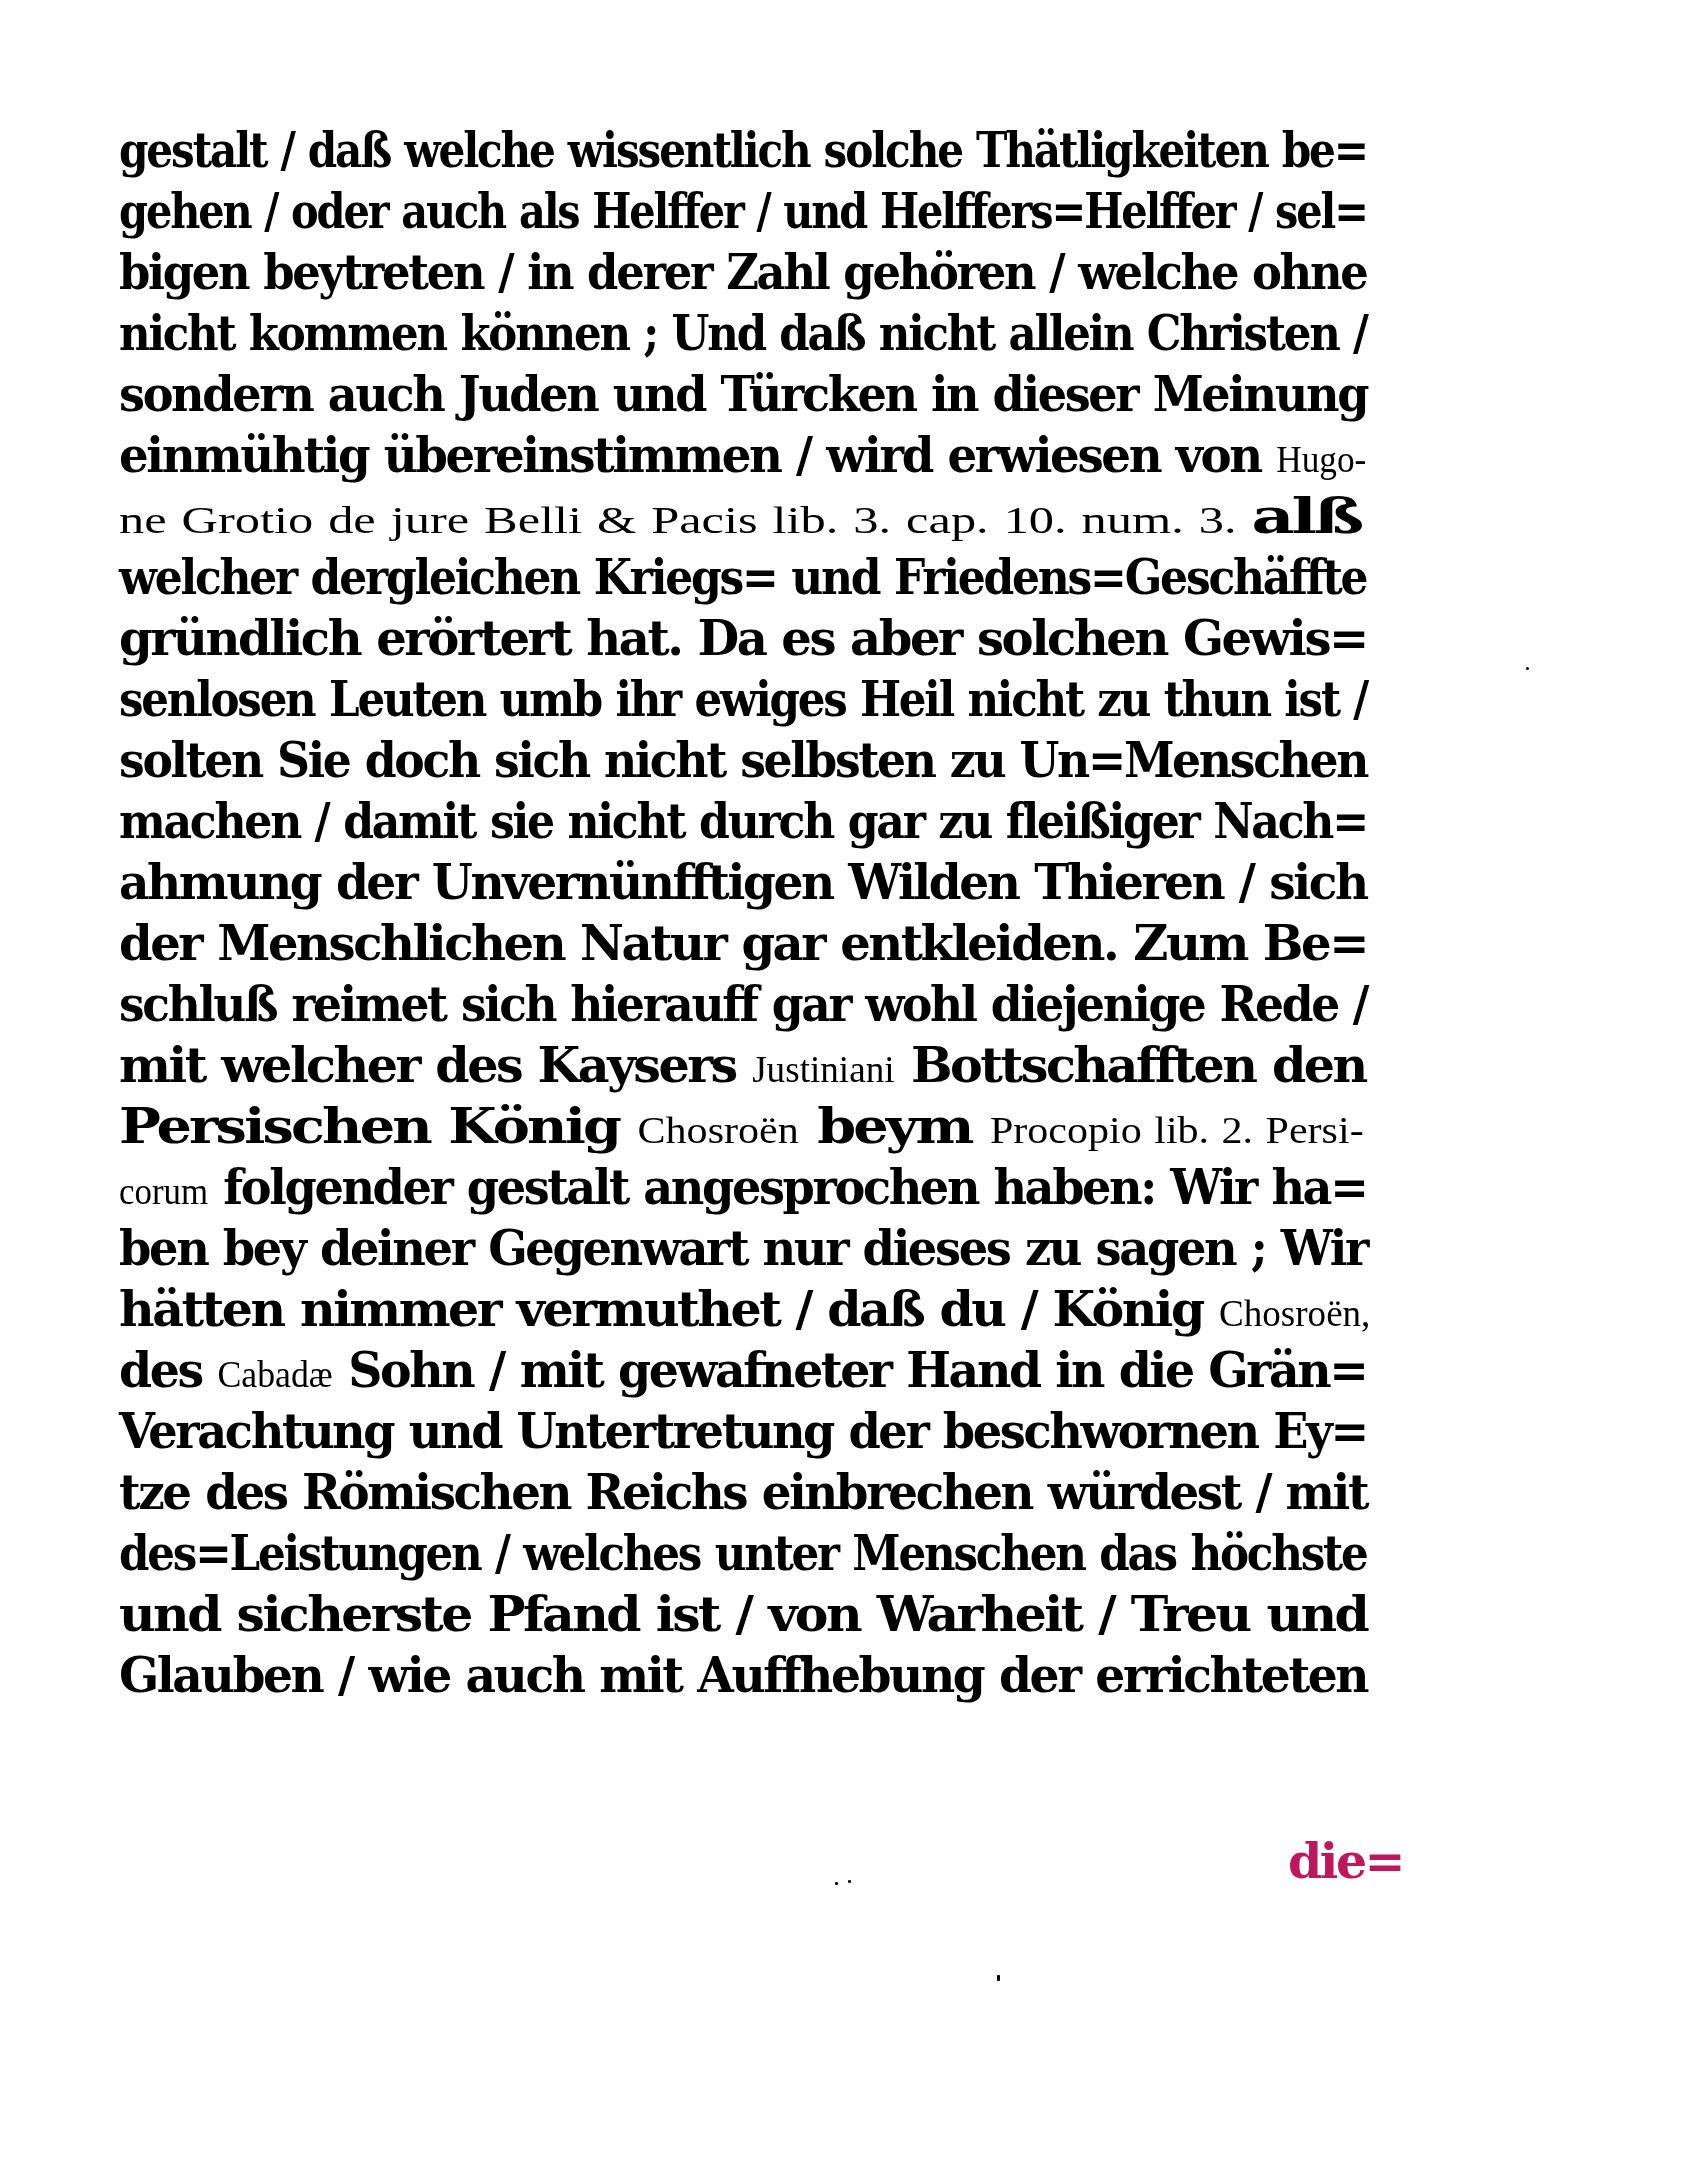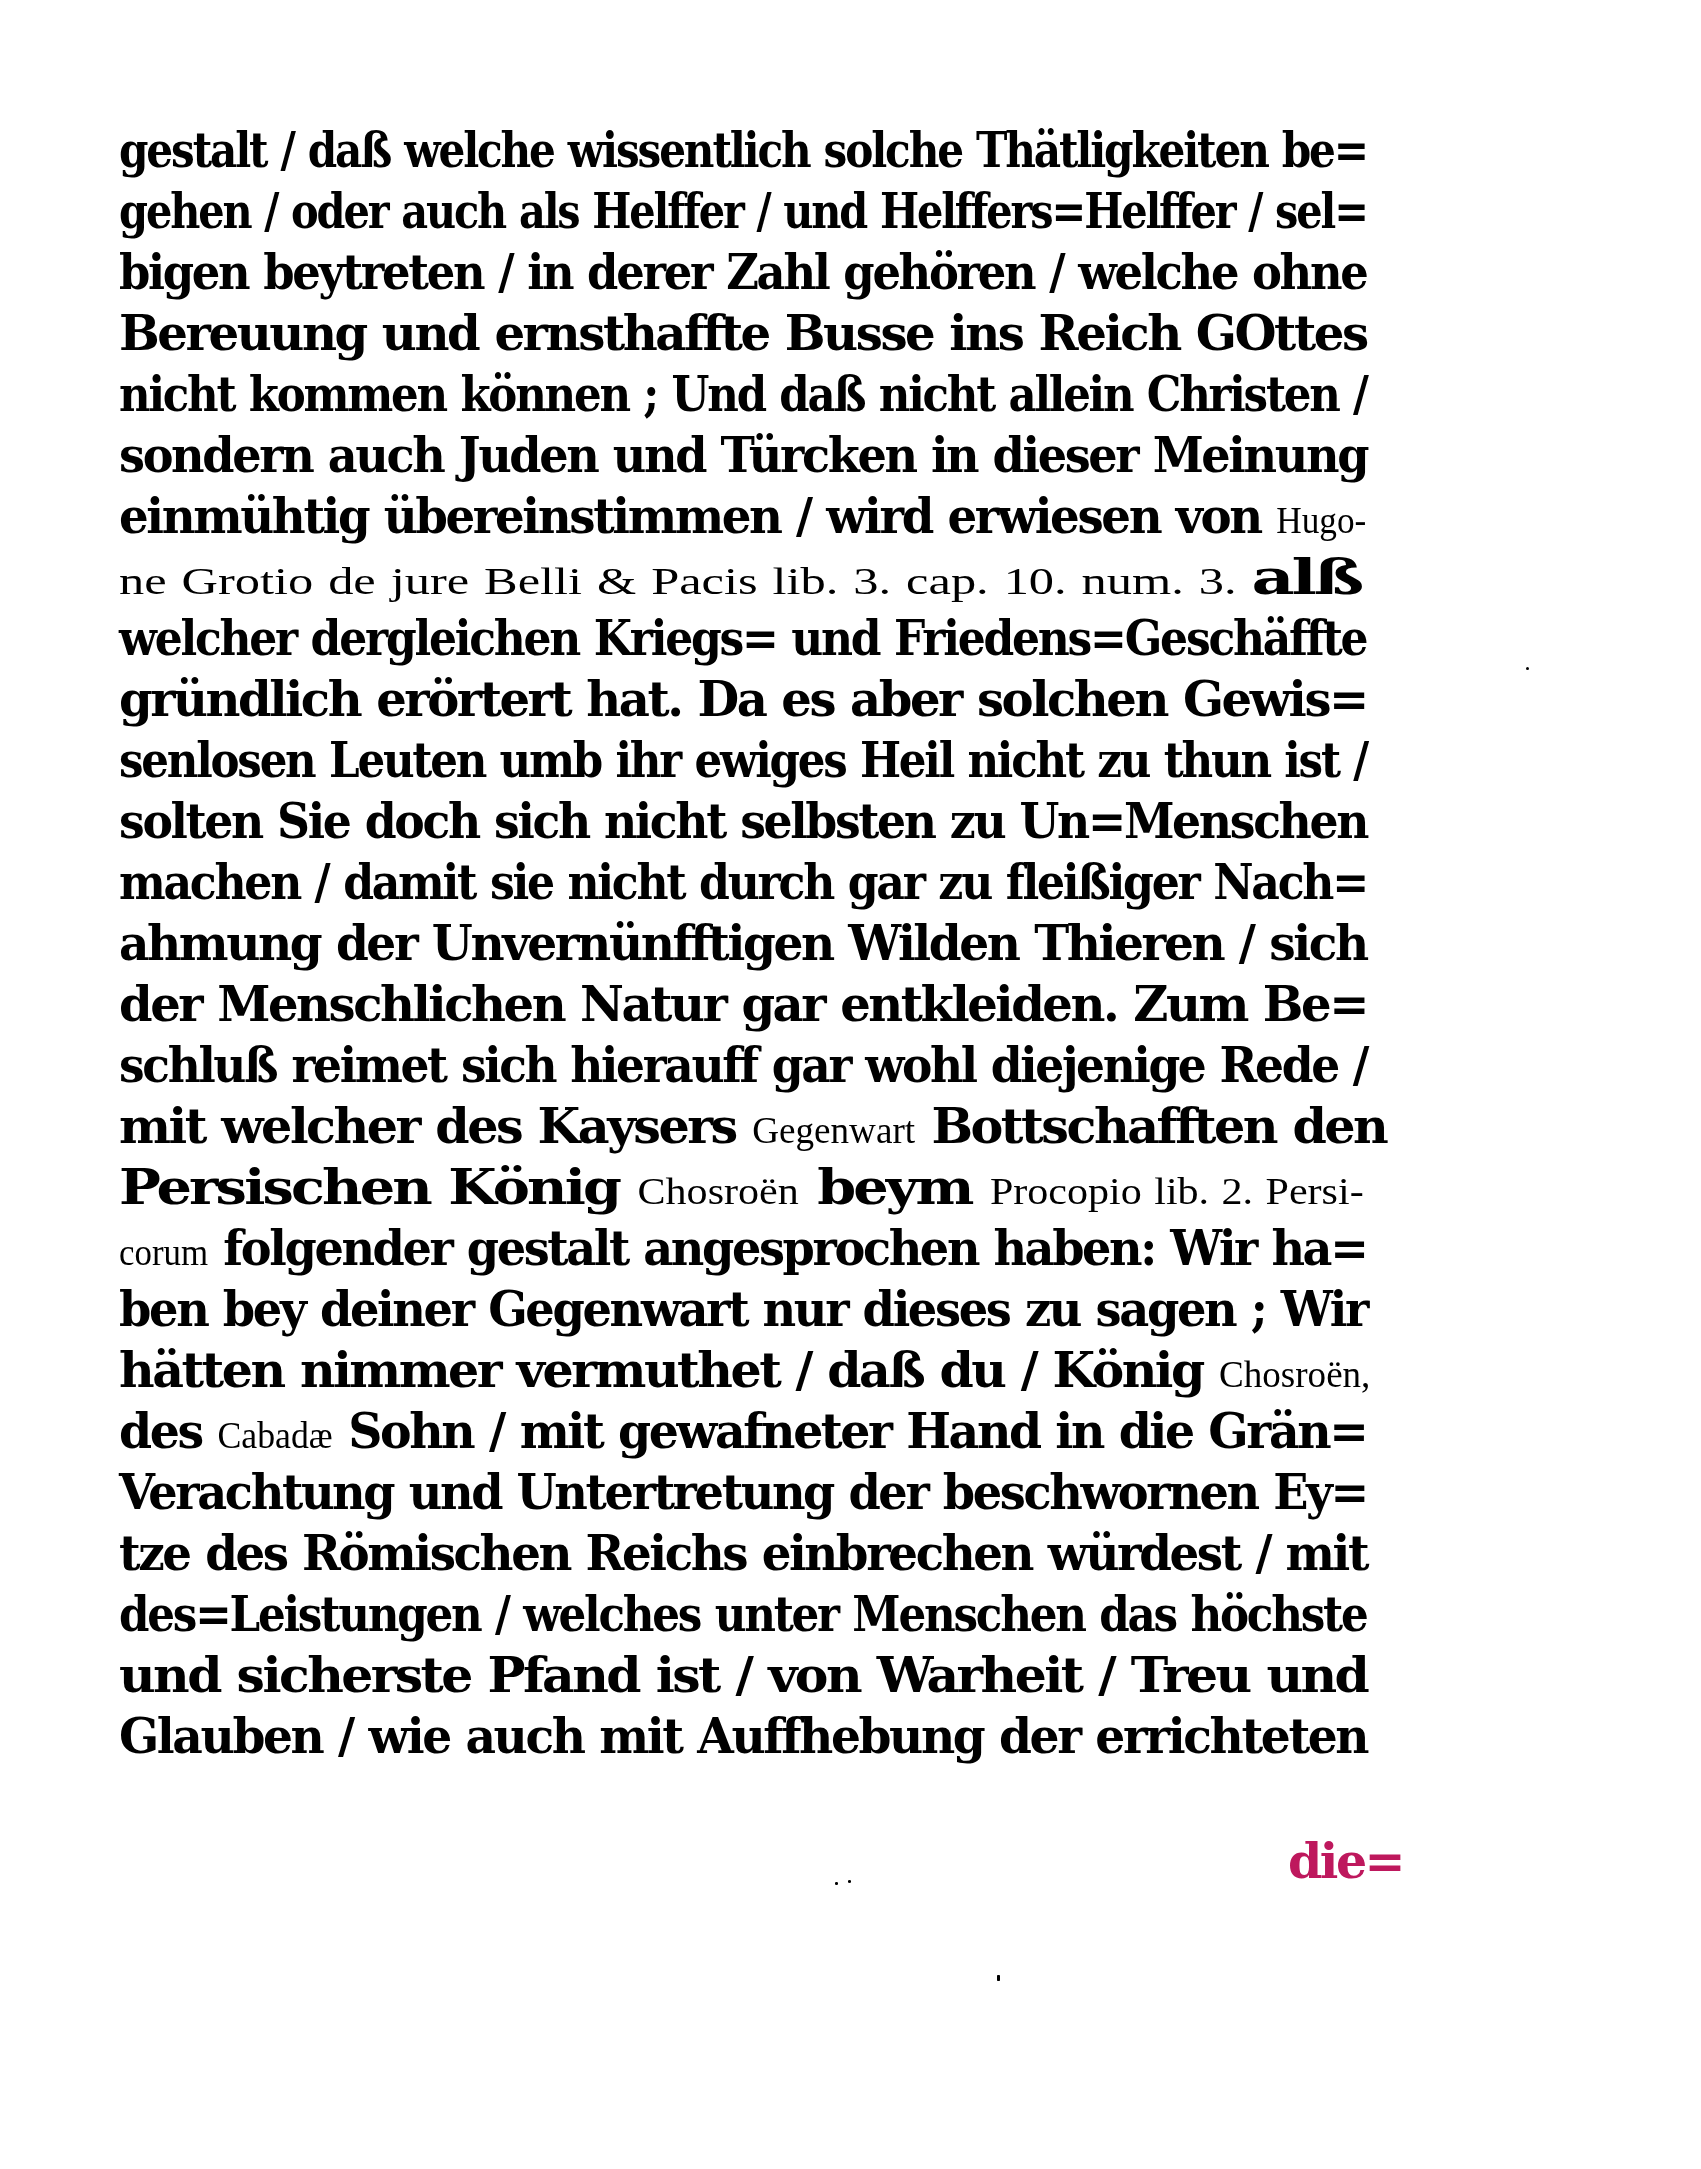--- a/index.html
+++ b/index.html
@@ -83,23 +83,20 @@
       <div class="line">
         <div class="line-inner" style="text-align-last: auto; display: inline-block; width: auto; transform-origin: 0px 100%; transform: scaleX(0.8616);"><span>gestalt / daß welche wissentlich solche Thätligkeiten be=</span></div>
       </div>
       <div class="line">
         <div class="line-inner" style="text-align-last: auto; display: inline-block; width: auto; transform-origin: 0px 100%; transform: scaleX(0.8462);"><span>gehen / oder auch als Helffer / und Helffers=Helffer / sel=</span></div>
       </div>
       <div class="line">
         <div class="line-inner" style="text-align-last: auto; display: inline-block; width: auto; transform-origin: 0px 100%; transform: scaleX(0.915);"><span>bigen beytreten / in derer Zahl gehören / welche ohne</span></div>
       </div>
       <div class="line">
-        <div class="line-inner" style="text-align-last: auto; display: inline-block; width: auto; transform-origin: 0px 100%; transform: scaleX(0.9846);"><span>Bereuung und ernsthaffte Busse ins Reich GOttes</span></div>
-      </div>
-      <div class="line">
         <div class="line-inner" style="text-align-last: auto; display: inline-block; width: auto; transform-origin: 0px 100%; transform: scaleX(0.888);"><span>nicht kommen können ; Und daß nicht allein Christen /</span></div>
       </div>
       <div class="line">
         <div class="line-inner" style="text-align-last: auto; display: inline-block; width: auto; transform-origin: 0px 100%; transform: scaleX(0.9419);"><span>sondern auch Juden und Türcken in dieser Meinung</span></div>
       </div>
       <div class="line">
         <div class="line-inner" style="text-align-last: auto; display: inline-block; width: auto; transform-origin: 0px 100%; transform: scaleX(0.9528);"><span>einmühtig übereinstimmen / wird erwiesen von </span><span class="latin">Hugo-</span></div>
       </div>
       <div class="line">
         <div class="line-inner" style="text-align-last: auto; display: inline-block; width: auto; transform-origin: 0px 100%; transform: scaleX(1.3632);"><span class="latin">ne Grotio de jure Belli &amp; Pacis lib. 3. cap. 10. num. 3. </span><span>alß</span></div>
@@ -122,21 +119,21 @@
       <div class="line">
         <div class="line-inner" style="text-align-last: auto; display: inline-block; width: auto; transform-origin: 0px 100%; transform: scaleX(0.9597);"><span>ahmung der Unvernünfftigen Wilden Thieren / sich</span></div>
       </div>
       <div class="line">
         <div class="line-inner" style="text-align-last: auto; display: inline-block; width: auto; transform-origin: 0px 100%; transform: scaleX(0.9814);"><span>der Menschlichen Natur gar entkleiden.   Zum Be=</span></div>
       </div>
       <div class="line">
         <div class="line-inner" style="text-align-last: auto; display: inline-block; width: auto; transform-origin: 0px 100%; transform: scaleX(0.9283);"><span>schluß reimet sich hierauff gar wohl diejenige Rede /</span></div>
       </div>
       <div class="line">
-        <div class="line-inner" style="text-align-last: auto; display: inline-block; width: auto; transform-origin: 0px 100%; transform: scaleX(1.0041);"><span>mit welcher des Kaysers </span><span class="latin">Gegenwart</span><span> Bottschafften den</span></div>
+        <div class="line-inner" style="text-align-last: auto; display: inline-block; width: auto; transform-origin: 0px 100%; transform: scaleX(1.0041);"><span>mit welcher des Kaysers </span><span class="latin">Justiniani</span><span> Bottschafften den</span></div>
       </div>
       <div class="line">
         <div class="line-inner" style="text-align-last: auto; display: inline-block; width: auto; transform-origin: 0px 100%; transform: scaleX(1.1364);"><span>Persischen König </span><span class="latin">Chosroën</span><span> beym </span><span class="latin">Procopio lib. 2. Persi-</span></div>
       </div>
       <div class="line">
         <div class="line-inner" style="text-align-last: auto; display: inline-block; width: auto; transform-origin: 0px 100%; transform: scaleX(0.9419);"><span class="latin">corum</span><span> folgender gestalt angesprochen haben: Wir ha=</span></div>
       </div>
       <div class="line">
         <div class="line-inner" style="text-align-last: auto; display: inline-block; width: auto; transform-origin: 0px 100%; transform: scaleX(0.9455);"><span>ben bey deiner Gegenwart nur dieses zu sagen ; Wir</span></div>
       </div>

